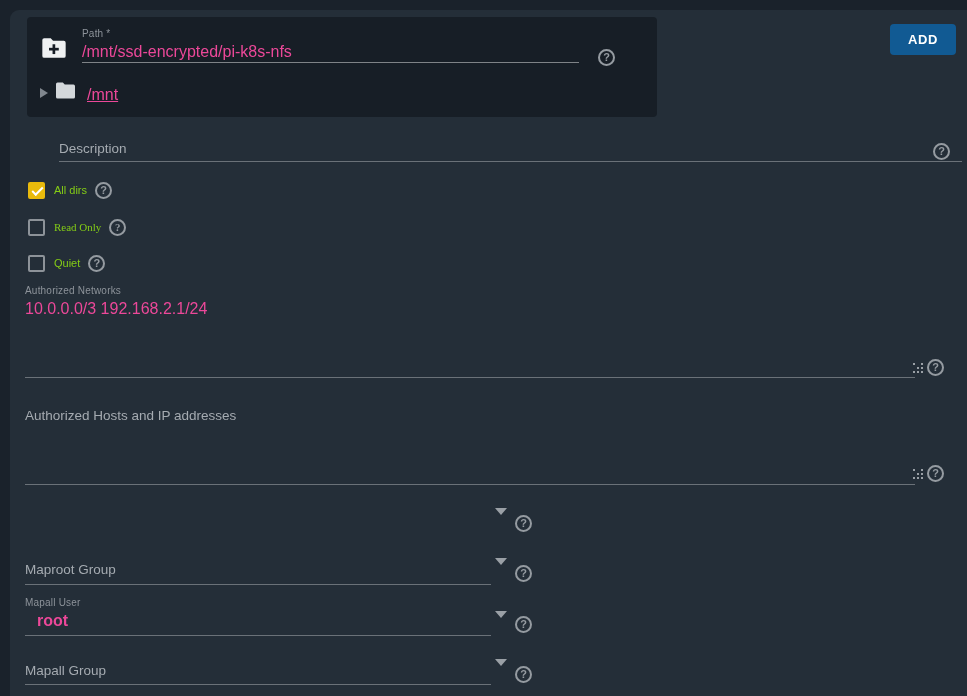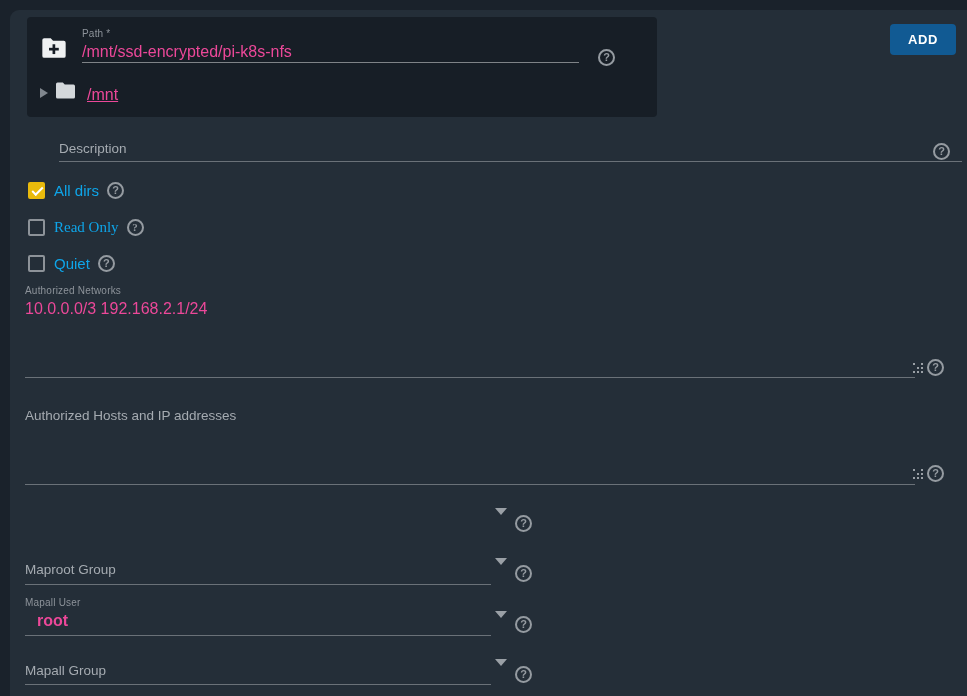--- a/index.html
+++ b/index.html
@@ -48,21 +48,21 @@
   .cb-box{
     width:17px;height:17px;box-sizing:border-box;
     border:2px solid #8d9399;border-radius:2px;position:relative;background:transparent;
   }
   .cb-box.checked{background:#e9ba0c;border-color:#e9ba0c;}
   .cb-box.checked::after{
     content:"";position:absolute;left:2px;top:3px;width:9px;height:4px;
     border-left:2px solid #fff;border-bottom:2px solid #fff;
     transform:rotate(-45deg);
   }
-  .cb-label{margin-left:9px;margin-right:8px;font-size:15px;color:#0ea5e9;}
+  .cb-label{margin-left:9px;margin-right:8px;font-size:11px;color:#84cc16;}
 
   
   .grip{width:11px;height:11px;}
   .grip::before{
     content:"";position:absolute;width:2px;height:2px;background:#9aa0a6;
     box-shadow:8px 0 0 #9aa0a6, 4px 4px 0 #9aa0a6, 8px 4px 0 #9aa0a6,
                0 8px 0 #9aa0a6, 4px 8px 0 #9aa0a6, 8px 8px 0 #9aa0a6;
   }
 
   

